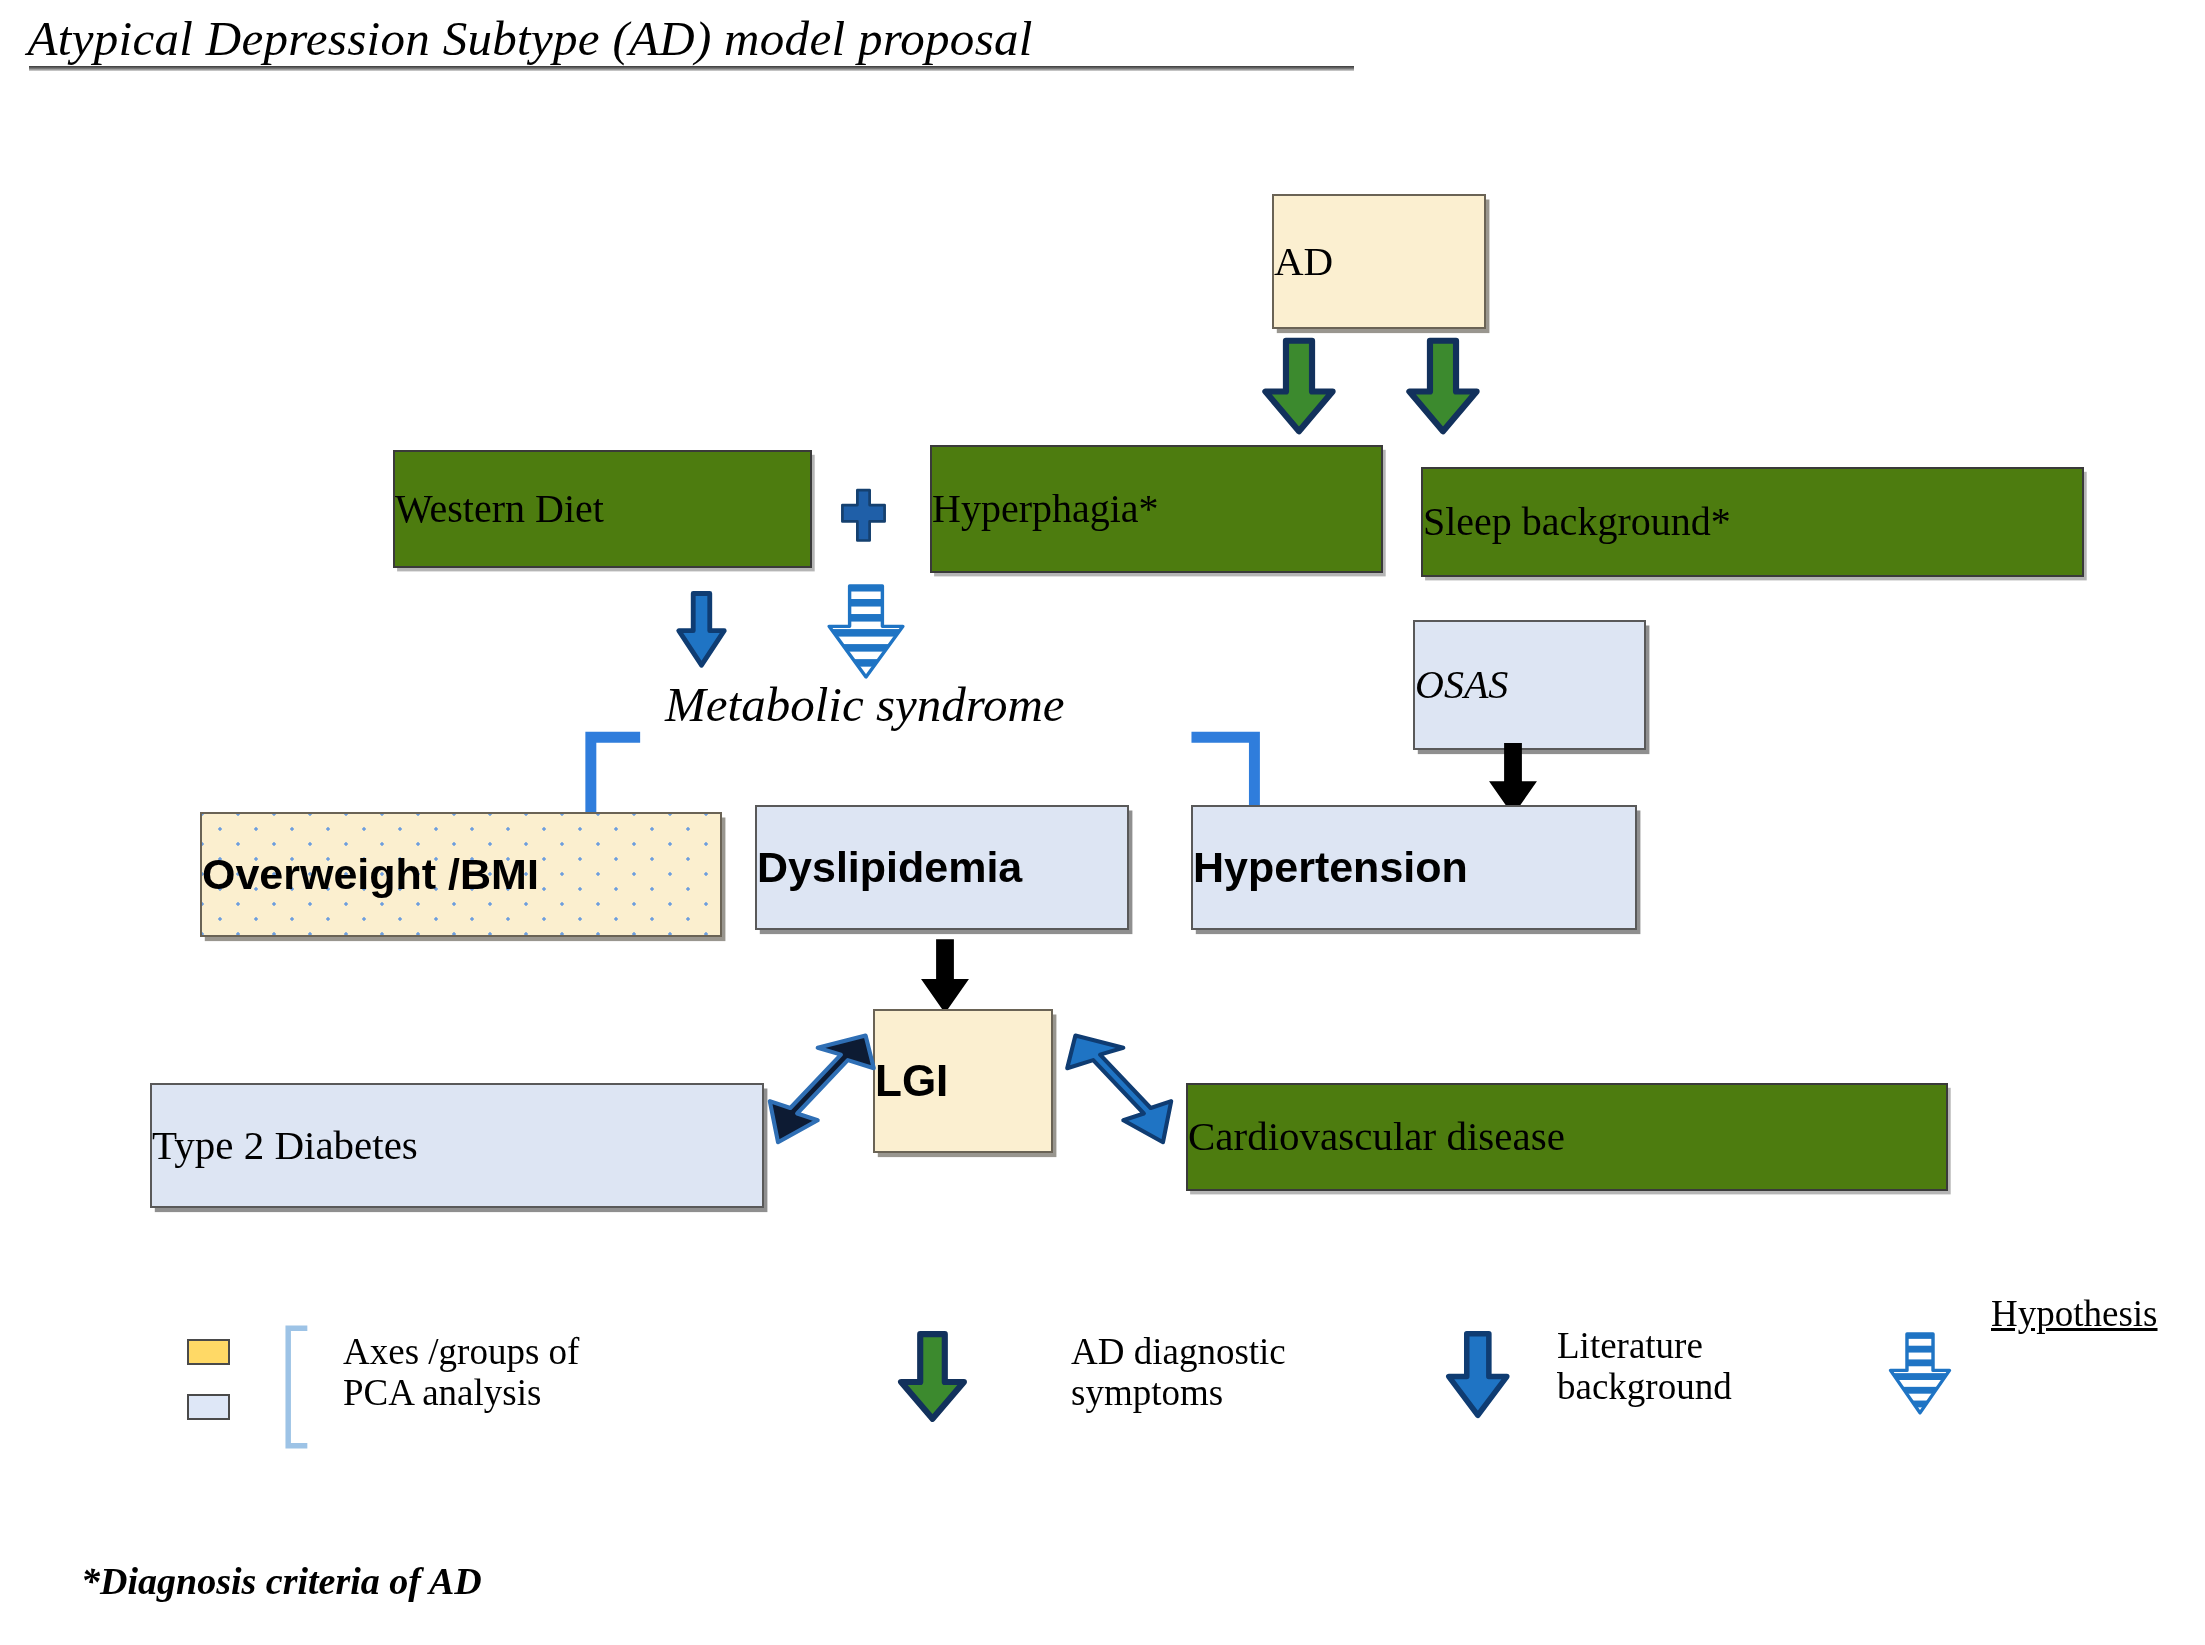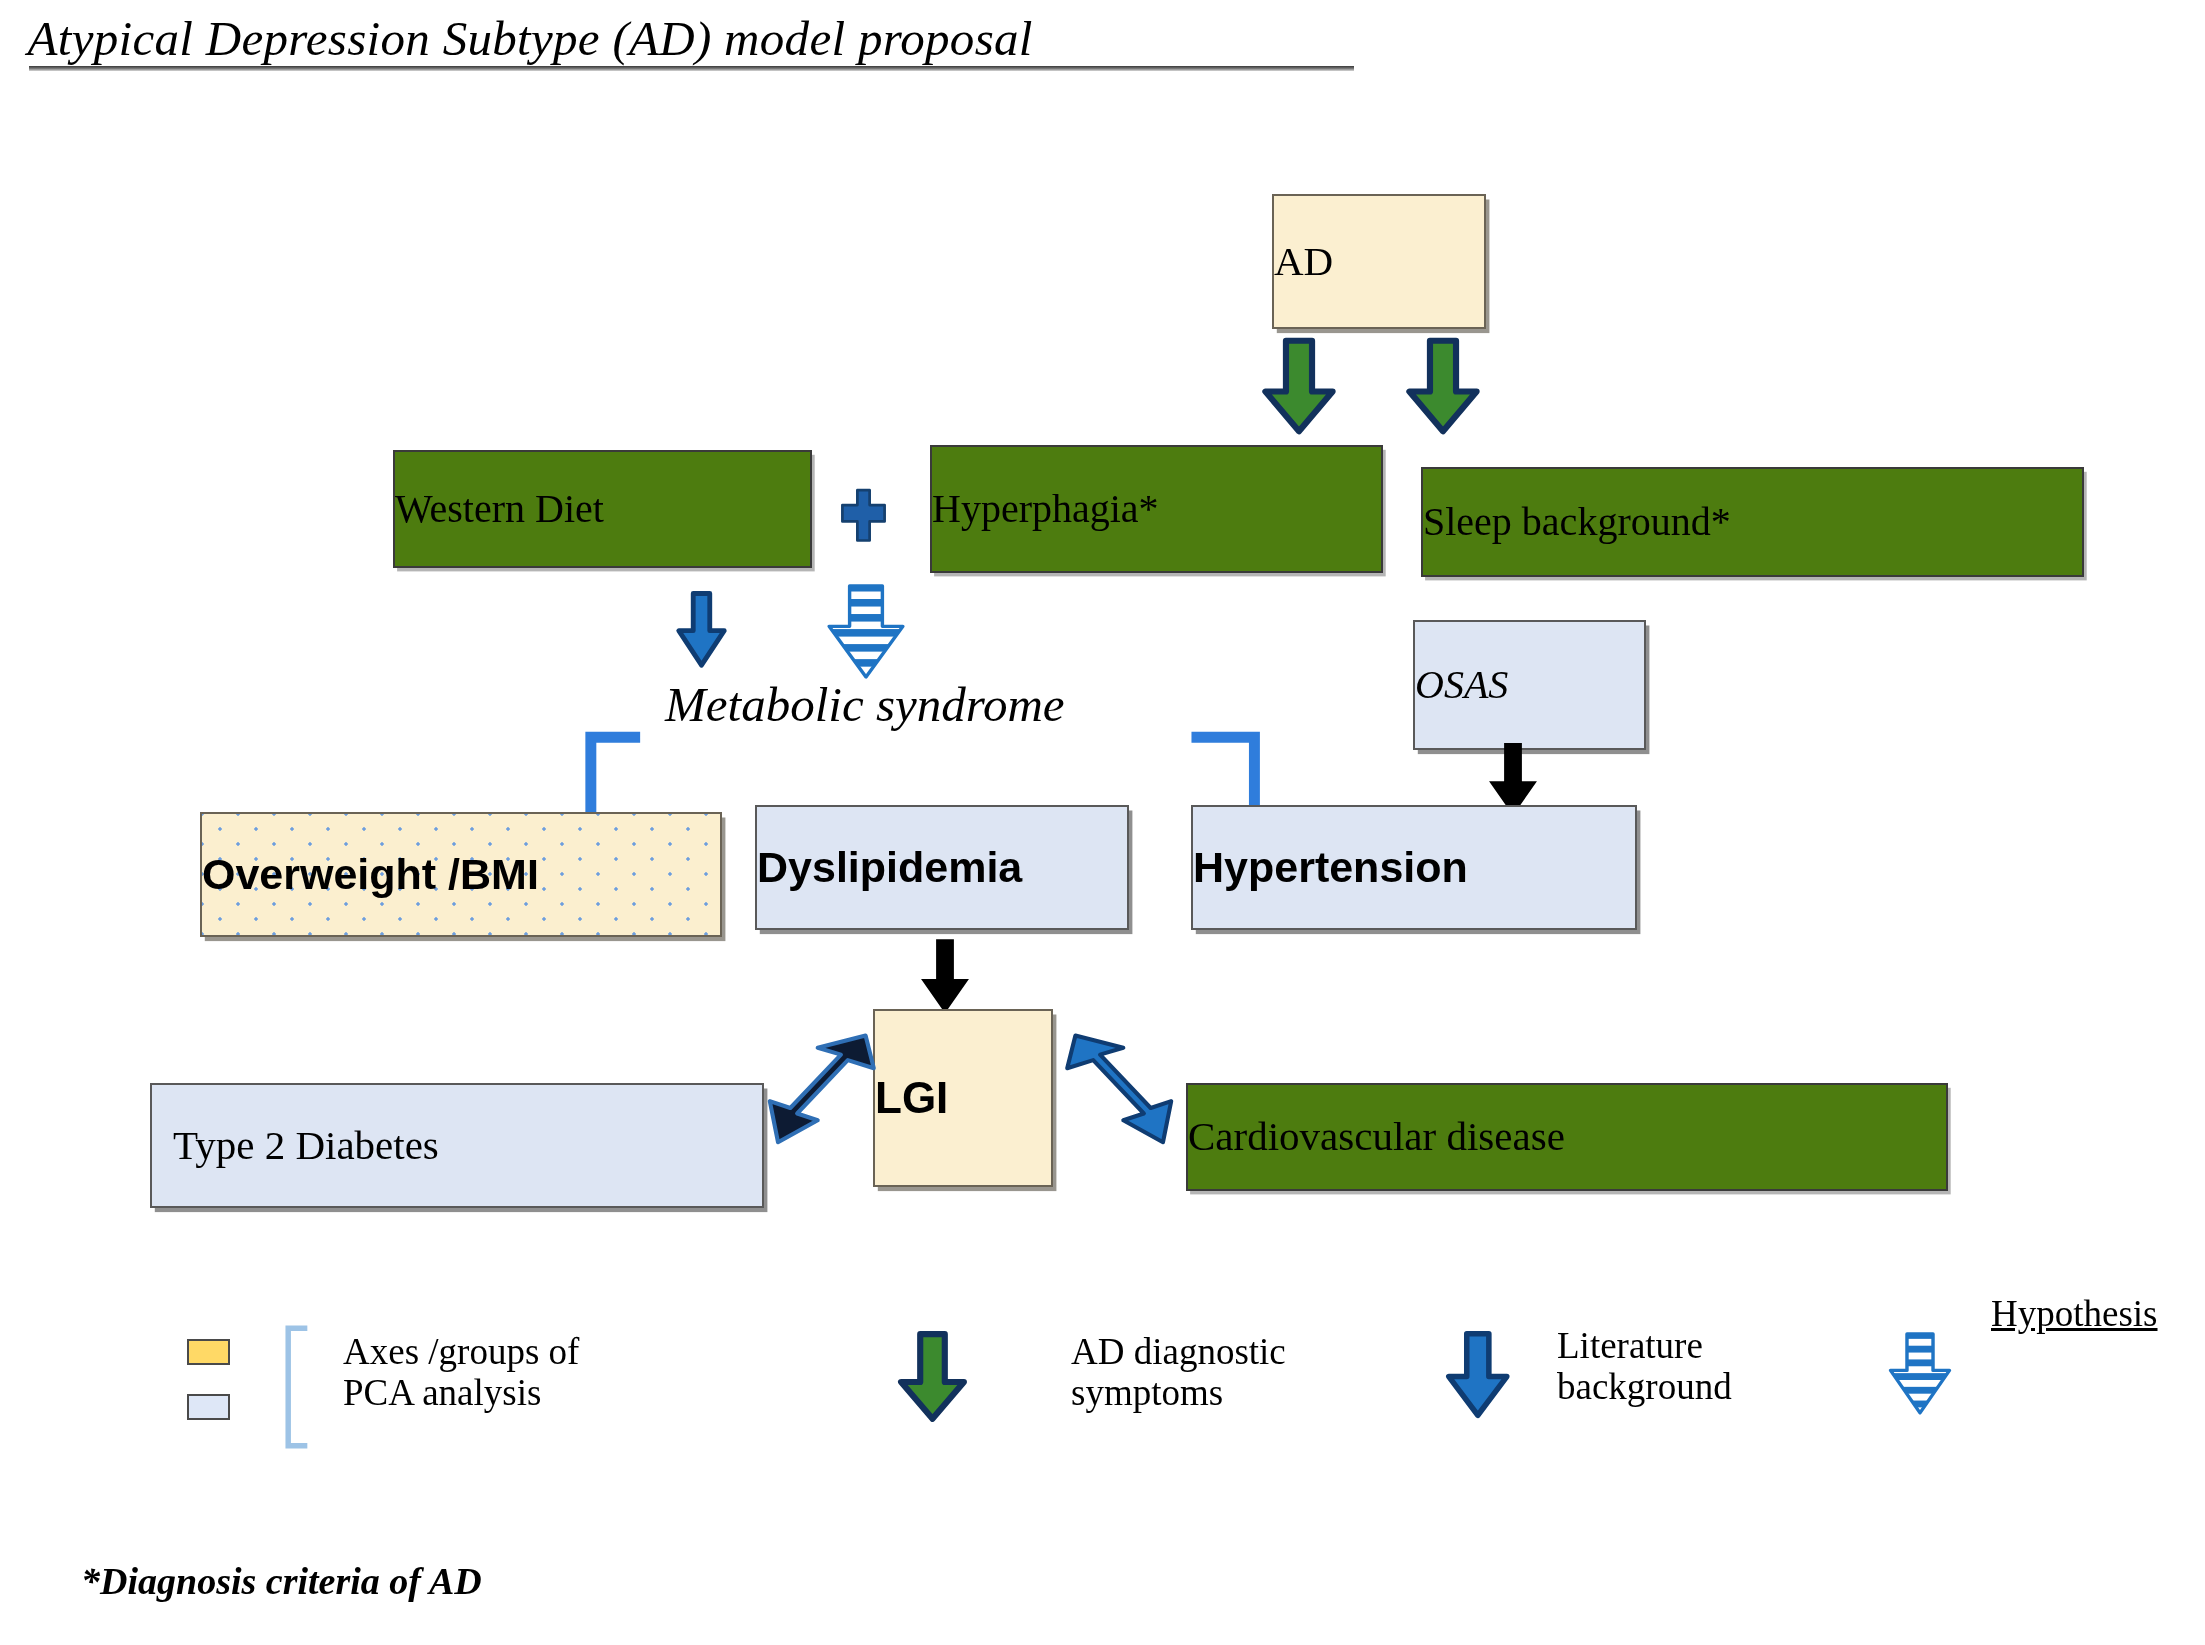--- a/index.html
+++ b/index.html
@@ -143,37 +143,37 @@
   <div class="abs box box-blue sans" style="left:1191px;top:805px;width:446px;height:125px;font-size:43px;">
     <span>Hypertension</span>
   </div>
 
   <div class="abs" style="left:919px;top:939px;">
     <svg width="52" height="76" viewBox="0 0 76 110">
       <polygon points="25,0 51,0 51,58 73,58 38,108 3,58 25,58" fill="#000000"></polygon>
     </svg>
   </div>
 
-  <div class="abs box box-cream sans" style="left:873px;top:1009px;width:180px;height:178px;font-size:44px;">
+  <div class="abs box box-cream sans" style="left:873px;top:1009px;width:180px;height:144px;font-size:44px;">
     <span>LGI</span>
   </div>
 
   <div class="abs" style="left:752px;top:1030px;">
     <svg width="130" height="130" viewBox="0 0 190 190">
       <polygon points="166,8 178,56 140,44 66,122 96,132 38,164 26,104 56,114 130,36 96,26" fill="#0d1b33" stroke="#2f6fb5" stroke-width="6" stroke-linejoin="round"></polygon>
     </svg>
   </div>
 
   <div class="abs" style="left:1059px;top:1030px;">
     <svg width="130" height="130" viewBox="0 0 190 190">
       <polygon points="24,8 12,56 50,44 124,122 94,132 152,164 164,104 134,114 60,36 94,26" fill="#1f74c4" stroke="#0f3c72" stroke-width="6" stroke-linejoin="round"></polygon>
     </svg>
   </div>
 
-  <div class="abs box box-blue serif" style="left:150px;top:1083px;width:614px;height:125px;font-size:41px;padding-left:21px;">
+  <div class="abs box box-blue serif" style="left:150px;top:1083px;width:614px;height:125px;font-size:41px;">
     <span>Type 2 Diabetes</span>
   </div>
 
   <div class="abs box box-plain serif" style="left:1186px;top:1083px;width:762px;height:108px;font-size:41px;">
     <span>Cardiovascular disease</span>
   </div>
 
   <div class="abs swatch" style="left:187px;top:1339px;width:43px;height:26px;background:#ffd966;"></div>
   <div class="abs swatch" style="left:187px;top:1394px;width:43px;height:26px;background:#dee7f7;"></div>
 

